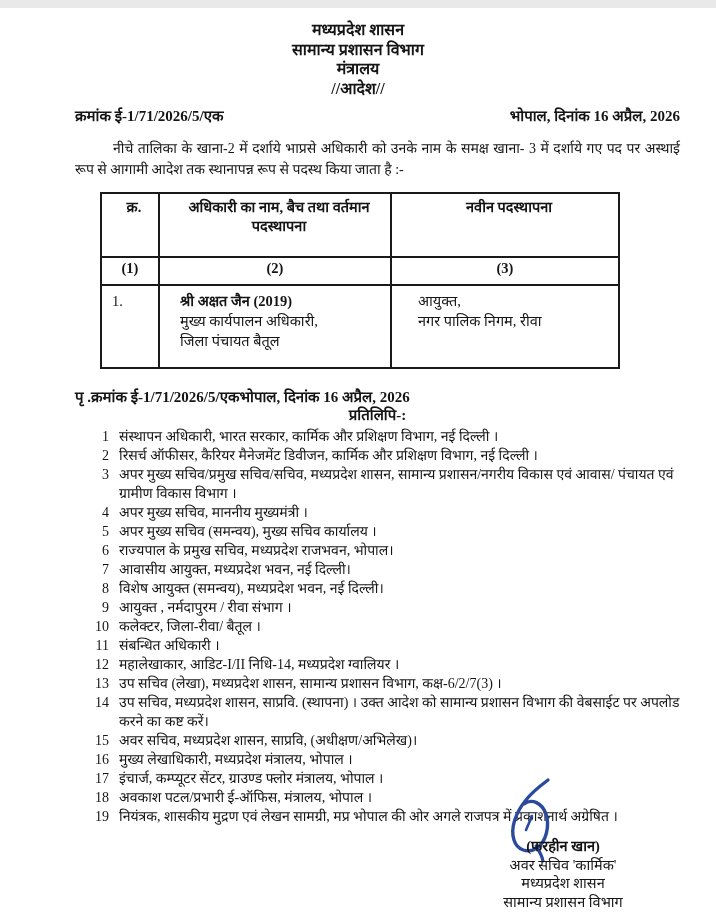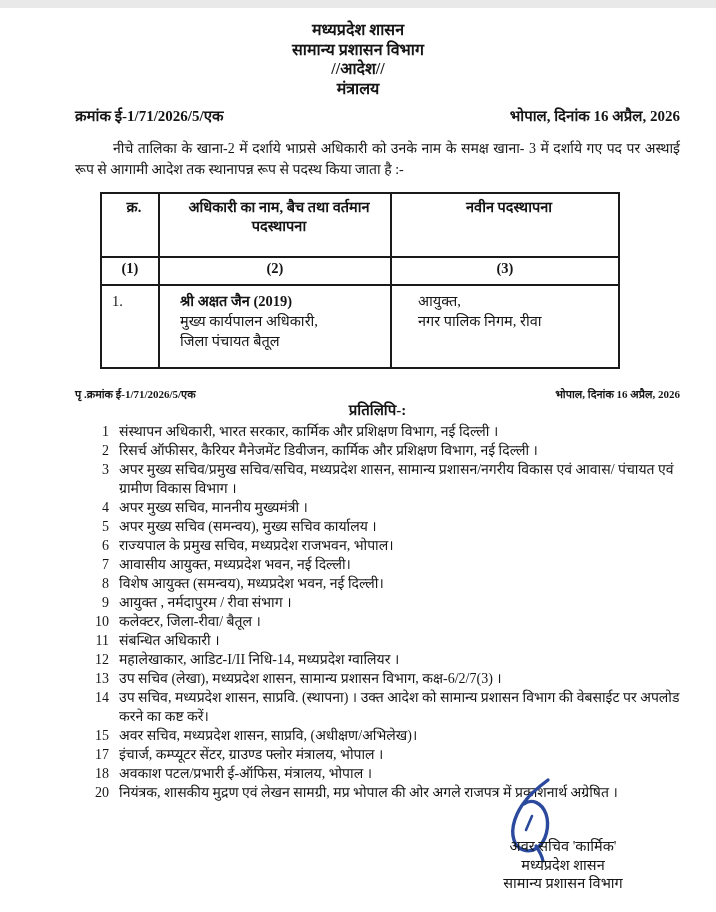--- a/index.html
+++ b/index.html
@@ -50,22 +50,22 @@
   }
   td.num-cell{
     font-weight:bold;text-align:center;
     height:22px;padding:2px 4px;
   }
   td.data-cell{height:72px;padding:5px 6px 4px 10px;line-height:20px;}
   td.data-cell.officer{padding-left:20px;}
   td.data-cell.posting{padding-left:26px;}
   .officer-name{font-weight:bold;}
   .endorse-line{
-    display:flex;justify-content:space-between;align-items:baseline;
-    font-weight:bold;font-size:11px;margin-top:17px;
+    display:flex;align-items:baseline;
+    font-weight:bold;font-size:15px;margin-top:17px;
   }
   .copies-label{font-weight:bold;font-size:15px;line-height:19px;text-align:center;}
   .copies-list{margin-top:2px;}
   .copy-item{
     display:flex;
     font-size:14px;line-height:19px;
   }
   .copy-num{
     flex:0 0 44px;
     text-align:right;
@@ -91,22 +91,22 @@
   }
 </style>
 </head>
 <body>
 
 <div class="page">
 
   <div class="doc-header">
     <div>मध्यप्रदेश शासन</div>
     <div>सामान्य प्रशासन विभाग</div>
+    <div>मंत्रालय</div>
     <div>//आदेश//</div>
-    <div>मंत्रालय</div>
   </div>
 
   <div class="content">
 
     <div class="ref-line">
       <span>क्रमांक ई-1/71/2026/5/एक</span>
       <span>भोपाल, दिनांक 16 अप्रैल, 2026</span>
     </div>
 
     <div class="order-para">नीचे तालिका के खाना-2 में दर्शाये भाप्रसे अधिकारी को उनके नाम के समक्ष खाना- 3  में दर्शाये गए पद पर अस्थाई रूप से आगामी आदेश तक स्थानापन्न रूप से पदस्थ किया जाता है :-</div>
@@ -205,40 +205,45 @@
         </div>
       <div class="copy-item">
           <span class="copy-num">14</span>
           <span class="copy-text">उप सचिव, मध्यप्रदेश शासन, साप्रवि. (स्थापना) । उक्त आदेश को सामान्य प्रशासन विभाग की वेबसाईट पर अपलोड करने का कष्ट करें।</span>
         </div>
       <div class="copy-item">
           <span class="copy-num">15</span>
           <span class="copy-text">अवर सचिव, मध्यप्रदेश शासन, साप्रवि, (अधीक्षण/अभिलेख)।</span>
         </div>
       <div class="copy-item">
+          <span class="copy-num">16</span>
+          <span class="copy-text">मुख्य लेखाधिकारी, मध्यप्रदेश मंत्रालय, भोपाल ।</span>
+        </div>
+      <div class="copy-item">
           <span class="copy-num">17</span>
           <span class="copy-text">इंचार्ज, कम्प्यूटर सेंटर, ग्राउण्ड फ्लोर मंत्रालय, भोपाल ।</span>
         </div>
       <div class="copy-item">
           <span class="copy-num">18</span>
           <span class="copy-text">अवकाश पटल/प्रभारी ई-ऑफिस, मंत्रालय, भोपाल ।</span>
         </div>
       <div class="copy-item">
-          <span class="copy-num">20</span>
+          <span class="copy-num">19</span>
           <span class="copy-text">नियंत्रक, शासकीय मुद्रण एवं लेखन सामग्री, मप्र भोपाल की ओर अगले राजपत्र में प्रकाशनार्थ अग्रेषित ।</span>
         </div>
     </div>
 
   </div>
 
   <svg class="signature-scribble" viewBox="0 0 64 88" fill="none">
     <path d="M52 4 C44 10, 36 16, 30 24 C20 36, 14 52, 18 64 C21 74, 32 78, 41 72 C50 66, 54 50, 50 38 C46 27, 36 22, 28 28" stroke-width="3.4" stroke-linecap="round" stroke="#2b4a9e"></path>
     <path d="M36 40 L30 54" stroke-width="2.6" stroke-linecap="round" stroke="#2b4a9e"></path>
     <path d="M40 70 C44 76, 46 80, 47 85" stroke-width="3.2" stroke-linecap="round" stroke="#2b4a9e"></path>
   </svg>
 
   <div class="signature-block">
+    <div class="signature-name">(फरहीन खान)</div>
     <div>अवर सचिव 'कार्मिक'</div>
     <div>मध्यप्रदेश शासन</div>
     <div>सामान्य प्रशासन विभाग</div>
   </div>
 
 </div>
 
 </body></html>

